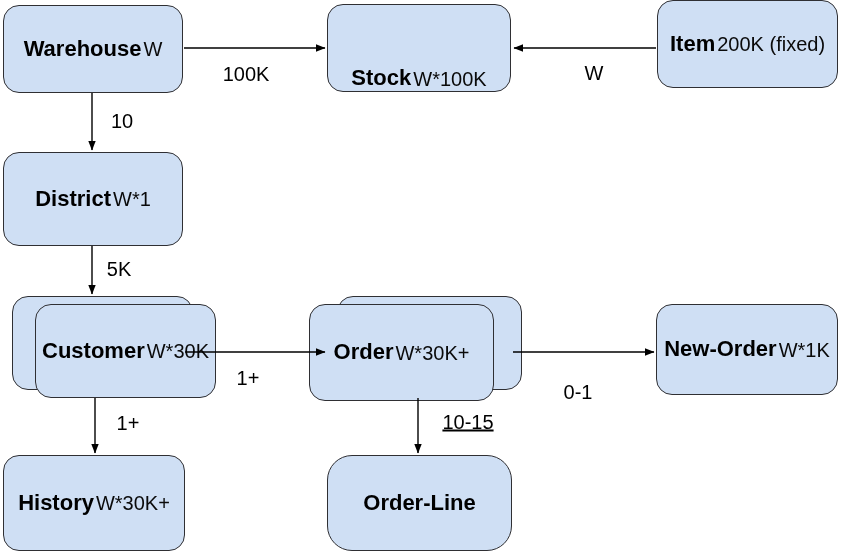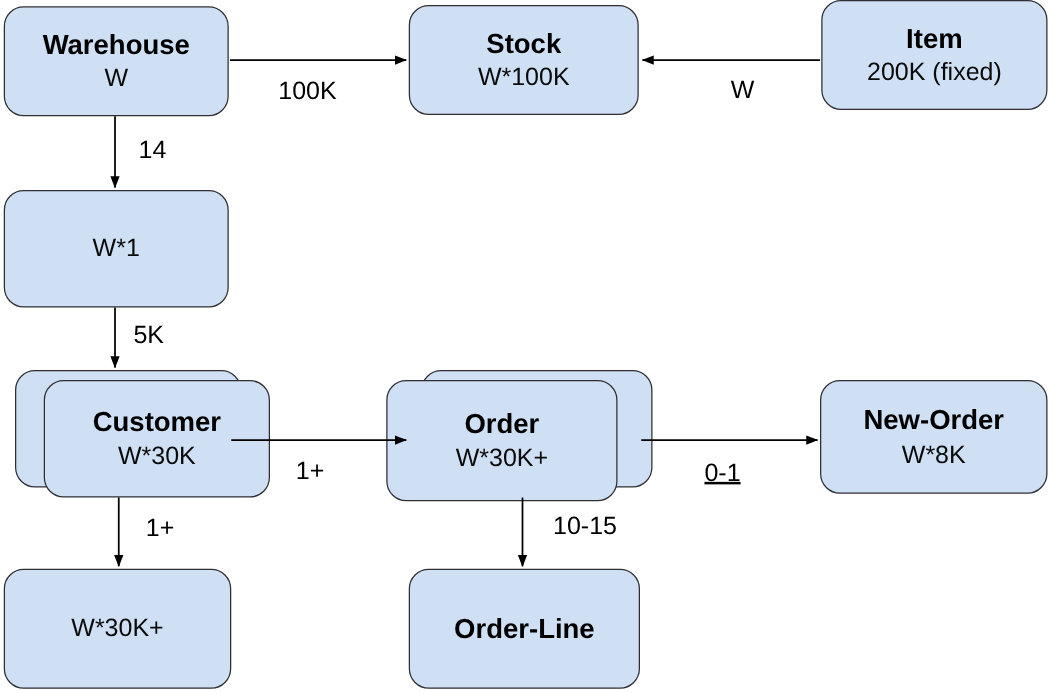--- a/index.html
+++ b/index.html
@@ -13,21 +13,21 @@
   }
   .entity, .stack-back {
     position: absolute;
     background: #cfdff4;
     border: 1.7px solid #2f2f33;
     border-radius: 16px;
     box-sizing: border-box;
   }
   .entity {
     display: flex;
-    flex-direction: column;
+    flex-direction: row;
     align-items: center;
     justify-content: center;
     gap: 2px;
     z-index: 2;
   }
   .stack-back { z-index: 1; }
   .entity .title {
     font-size: 22px;
     font-weight: bold;
     color: #000000;
@@ -63,54 +63,56 @@
 <div class="canvas">
 
   <div class="stack-back" style="left:12px; top:296px; width:181px; height:94px;"></div>
   <div class="stack-back" style="left:337px; top:296px; width:185px; height:94px;"></div>
 
   <div class="entity" style="left:3px; top:5px; width:180px; height:88px;">
     <span class="title">Warehouse</span>
     <span class="card">W</span>
   </div>
 
-  <div class="entity" style="left:327px; top:4px; width:184px; height:88px;">
+  <div class="entity" style="left:327px; top:4px; width:184px; height:88px;align-items:flex-end;">
     <span class="title">Stock</span>
     <span class="card">W*100K</span>
   </div>
 
   <div class="entity" style="left:657px; top:0; width:181px; height:88px;">
     <span class="title">Item</span>
     <span class="card">200K (fixed)</span>
   </div>
 
   <div class="entity" style="left:3px; top:152px; width:180px; height:94px;">
+    <span class="title">District</span>
     <span class="card">W*1</span>
   </div>
 
   <div class="entity" style="left:3px; top:304px; width:181px; height:94px;margin-left:32px;">
     <span class="title">Customer</span>
     <span class="card">W*30K</span>
   </div>
 
   <div class="entity" style="left:309px; top:304px; width:185px; height:97px;">
     <span class="title">Order</span>
     <span class="card">W*30K+</span>
   </div>
 
   <div class="entity" style="left:656px; top:304px; width:182px; height:91px;">
     <span class="title">New-Order</span>
-    <span class="card">W*8K</span>
+    <span class="card">W*1K</span>
   </div>
 
   <div class="entity" style="left:3px; top:455px; width:182px; height:96px;">
+    <span class="title">History</span>
     <span class="card">W*30K+</span>
   </div>
 
-  <div class="entity" style="left:327px; top:455px; width:185px; height:96px;">
+  <div class="entity" style="left:327px; top:455px; width:185px; height:96px;border-radius:25px;">
     <span class="title">Order-Line</span>
   </div>
 
   <svg class="arrows" viewBox="0 0 842 554" xmlns="http://www.w3.org/2000/svg">
     <defs>
       <marker id="ah" markerUnits="userSpaceOnUse" markerWidth="11" markerHeight="10" refX="9" refY="4.5" orient="auto">
         <path d="M0,0.8 L9.5,4.5 L0,8.2 z" fill="#000000"></path>
       </marker>
     </defs>
     <line x1="184" y1="48" x2="325" y2="48" stroke="#000" stroke-width="1.4" marker-end="url(#ah)"></line>
@@ -118,20 +120,20 @@
     <line x1="92" y1="93" x2="92" y2="150" stroke="#000" stroke-width="1.4" marker-end="url(#ah)"></line>
     <line x1="92" y1="246" x2="92" y2="294" stroke="#000" stroke-width="1.4" marker-end="url(#ah)"></line>
     <line x1="185" y1="352" x2="325" y2="352" stroke="#000" stroke-width="1.4" marker-end="url(#ah)"></line>
     <line x1="513" y1="352" x2="654" y2="352" stroke="#000" stroke-width="1.4" marker-end="url(#ah)"></line>
     <line x1="95" y1="398" x2="95" y2="453" stroke="#000" stroke-width="1.4" marker-end="url(#ah)"></line>
     <line x1="418" y1="398" x2="418" y2="453" stroke="#000" stroke-width="1.4" marker-end="url(#ah)"></line>
   </svg>
 
   <div class="edge-label" style="left:246px; top:74px;">100K</div>
   <div class="edge-label" style="left:594px; top:73px;">W</div>
-  <div class="edge-label" style="left:122px; top:121px;">14</div>
+  <div class="edge-label" style="left:122px; top:121px;">10</div>
   <div class="edge-label" style="left:119px; top:269px;">5K</div>
   <div class="edge-label" style="left:248px; top:378px;">1+</div>
-  <div class="edge-label" style="left:578px; top:379px;text-decoration:underline;">0-1</div>
+  <div class="edge-label" style="left:578px; top:392px;">0-1</div>
   <div class="edge-label" style="left:128px; top:423px;">1+</div>
-  <div class="edge-label" style="left:468px; top:422px;">10-15</div>
+  <div class="edge-label" style="left:468px; top:422px;text-decoration:underline;">10-15</div>
 
 </div>
 
 </body></html>

